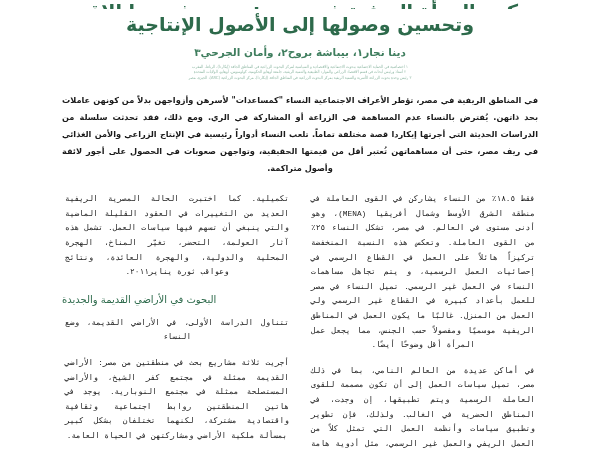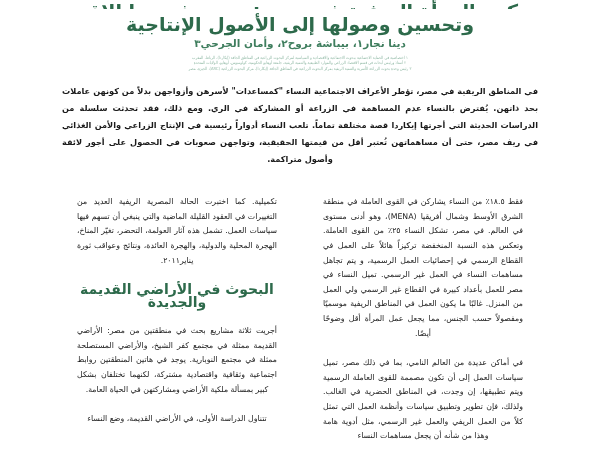--- a/index.html
+++ b/index.html
@@ -47,20 +47,21 @@
     line-height: 26px;
     margin-top: 2px;
     direction: rtl;
     white-space: nowrap;
   }
 
   .authors {
     color: #3f7e5e;
     font-size: 10.5px;
     font-weight: bold;
+    margin-top: 9px;
     text-align: center;
     direction: rtl;
     white-space: nowrap;
   }
 
   
   .footnotes {
     margin-top: 7px;
     text-align: center;
     direction: rtl;
@@ -95,37 +96,38 @@
     direction: rtl;
     gap: 16px;
     align-items: flex-start;
   }
   .col {
     width: 230px;
     flex: 0 0 230px;
     direction: rtl;
   }
   .col p {
-    margin: 15px;
+    margin: 3px;
     color: #1b1b1b;
     font-size: 7.8px;
     line-height: 14.6px;
     text-align: justify;
     text-align-last: center;
     letter-spacing: 0px;
+    font-family: Liberation Mono, monospace;
   }
   .col p + p {
     margin-top: 11px;
   }
 
   .section-heading {
     color: #2d6a4b;
-    font-size: 14px;
-    font-weight: bold;
-    text-align: center;
+    font-size: 10px;
+    font-weight: normal;
+    text-align: left;
     margin: 13px 0 10px 0;
     direction: rtl;
     line-height: 13px;
   }
 </style>
 </head>
 <body>
 
 <div class="page">
 
@@ -147,19 +149,19 @@
   <div class="columns">
 
     <div class="col">
       <p>فقط ١٨.٥٪ من النساء يشاركن في القوى العاملة في منطقة الشرق الأوسط وشمال أفريقيا (MENA)، وهو أدنى مستوى في العالم. في مصر، تشكل النساء ٢٥٪ من القوى العاملة. وتعكس هذه النسبة المنخفضة تركيزاً هائلاً على العمل في القطاع الرسمي في إحصائيات العمل الرسمية، و يتم تجاهل مساهمات النساء في العمل غير الرسمي. تميل النساء في مصر للعمل بأعداد كبيرة في القطاع غير الرسمي ولي العمل من المنزل. غالبًا ما يكون العمل في المناطق الريفية موسميًا ومفصولاً حسب الجنس، مما يجعل عمل المرأة أقل وضوحًا أيضًا.</p>
       <p>في أماكن عديدة من العالم النامي، بما في ذلك مصر، تميل سياسات العمل إلى أن تكون مصممة للقوى العاملة الرسمية ويتم تطبيقها، إن وجدت، في المناطق الحضرية في الغالب. ولذلك، فإن تطوير وتطبيق سياسات وأنظمة العمل التي تمثل كلاً من العمل الريفي والعمل غير الرسمي، مثل أدوية هامة وهذا من شأنه أن يجعل مساهمات النساء</p>
     </div>
 
     <div class="col">
       <p>تكميلية. كما اختبرت الحالة المصرية الريفية العديد من التغييرات في العقود القليلة الماضية والتي ينبغي أن تسهم فيها سياسات العمل. تشمل هذه آثار العولمة، التحضر، تغيّر المناخ، الهجرة المحلية والدولية، والهجرة العائدة، ونتائج وعواقب ثورة يناير٢٠١١.</p>
       <div class="section-heading">البحوث في الأراضي القديمة والجديدة</div>
+      <p>تتناول الدراسة الأولى، في الأراضي القديمة، وضع النساء</p>
       <p>أجريت ثلاثة مشاريع بحث في منطقتين من مصر: الأراضي القديمة ممثلة في مجتمع كفر الشيخ، والأراضي المستصلحة ممثلة في مجتمع النوبارية. يوجد في هاتين المنطقتين روابط اجتماعية وثقافية واقتصادية مشتركة، لكنهما تختلفان بشكل كبير بمسألة ملكية الأراضي ومشاركتهن في الحياة العامة.</p>
-      <p>تتناول الدراسة الأولى، في الأراضي القديمة، وضع النساء</p>
     </div>
 
   </div>
 
 </div>
 
 </body></html>

